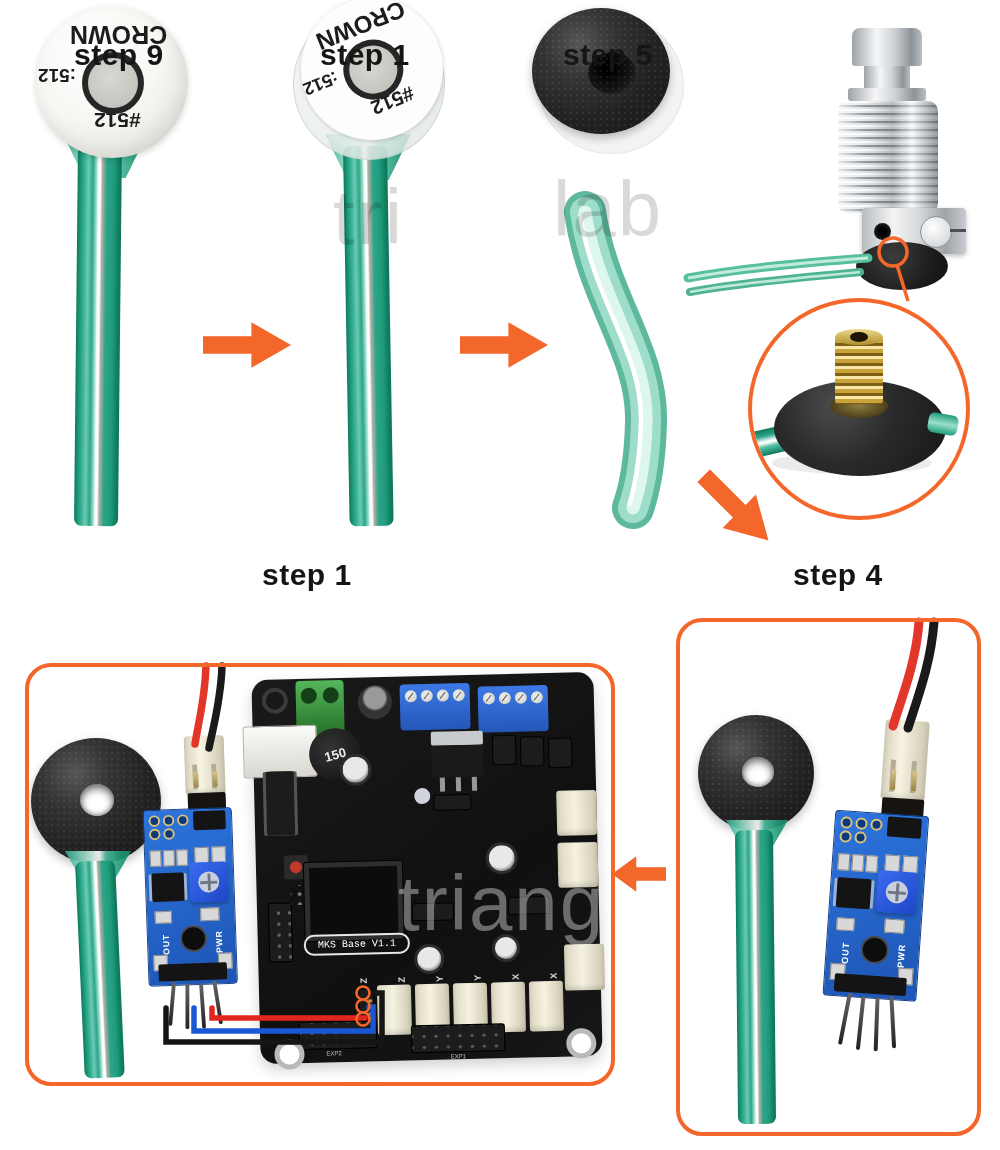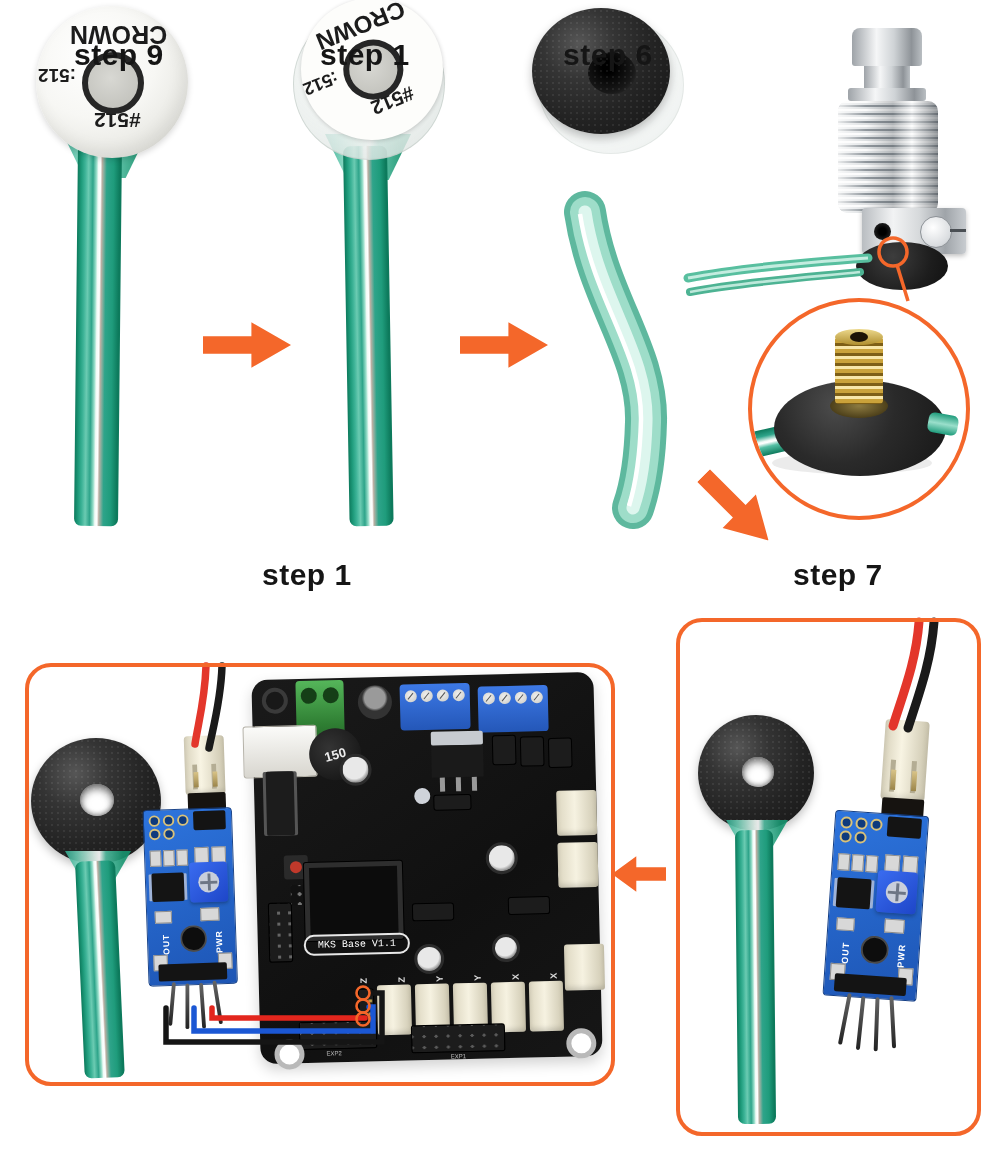--- a/index.html
+++ b/index.html
@@ -349,25 +349,28 @@
 
     <g fill="none" stroke-linecap="round">
       <path d="M919,622 C916,662 903,694 893,726" stroke="#e3362b" stroke-width="9"></path>
       <path d="M934,622 C931,662 919,694 908,728" stroke="#1a1a1a" stroke-width="9"></path>
     </g>
   </svg>
 
   <div class="panel" style="left:25px;top:663px;width:582px;height:415px;"></div>
   <div class="panel" style="left:676px;top:618px;width:297px;height:510px;"></div>
 
+  <span class="wm" style="left:333px;top:172px;color:rgba(0,0,0,.15);">tri</span>
+  <span class="wm" style="left:553px;top:164px;color:rgba(0,0,0,.15);">lab</span>
+  <span class="wm" style="left:398px;top:858px;color:rgba(255,255,255,.38);">triang</span>
 
   <span class="step-label" style="left:74px;top:38px;">step 9</span>
   <span class="step-label" style="left:320px;top:38px;">step 1</span>
-  <span class="step-label" style="left:563px;top:38px;">step 6</span>
-  <span class="step-label" style="left:793px;top:558px;">step 7</span>
+  <span class="step-label" style="left:563px;top:38px;">step 5</span>
+  <span class="step-label" style="left:793px;top:558px;">step 4</span>
   <span class="step-label" style="left:262px;top:558px;">step 1</span>
 
   <div class="arr" style="left:203px;top:318px;width:88px;height:54px;"></div>
   <div class="arr" style="left:460px;top:318px;width:88px;height:54px;"></div>
   <div class="arr" style="left:690px;top:480px;width:92px;height:56px;transform:rotate(45deg);"></div>
   <div class="arr" style="left:612px;top:853px;width:54px;height:42px;transform:rotate(180deg);"></div>
 
 </div>
 
 </body></html>

